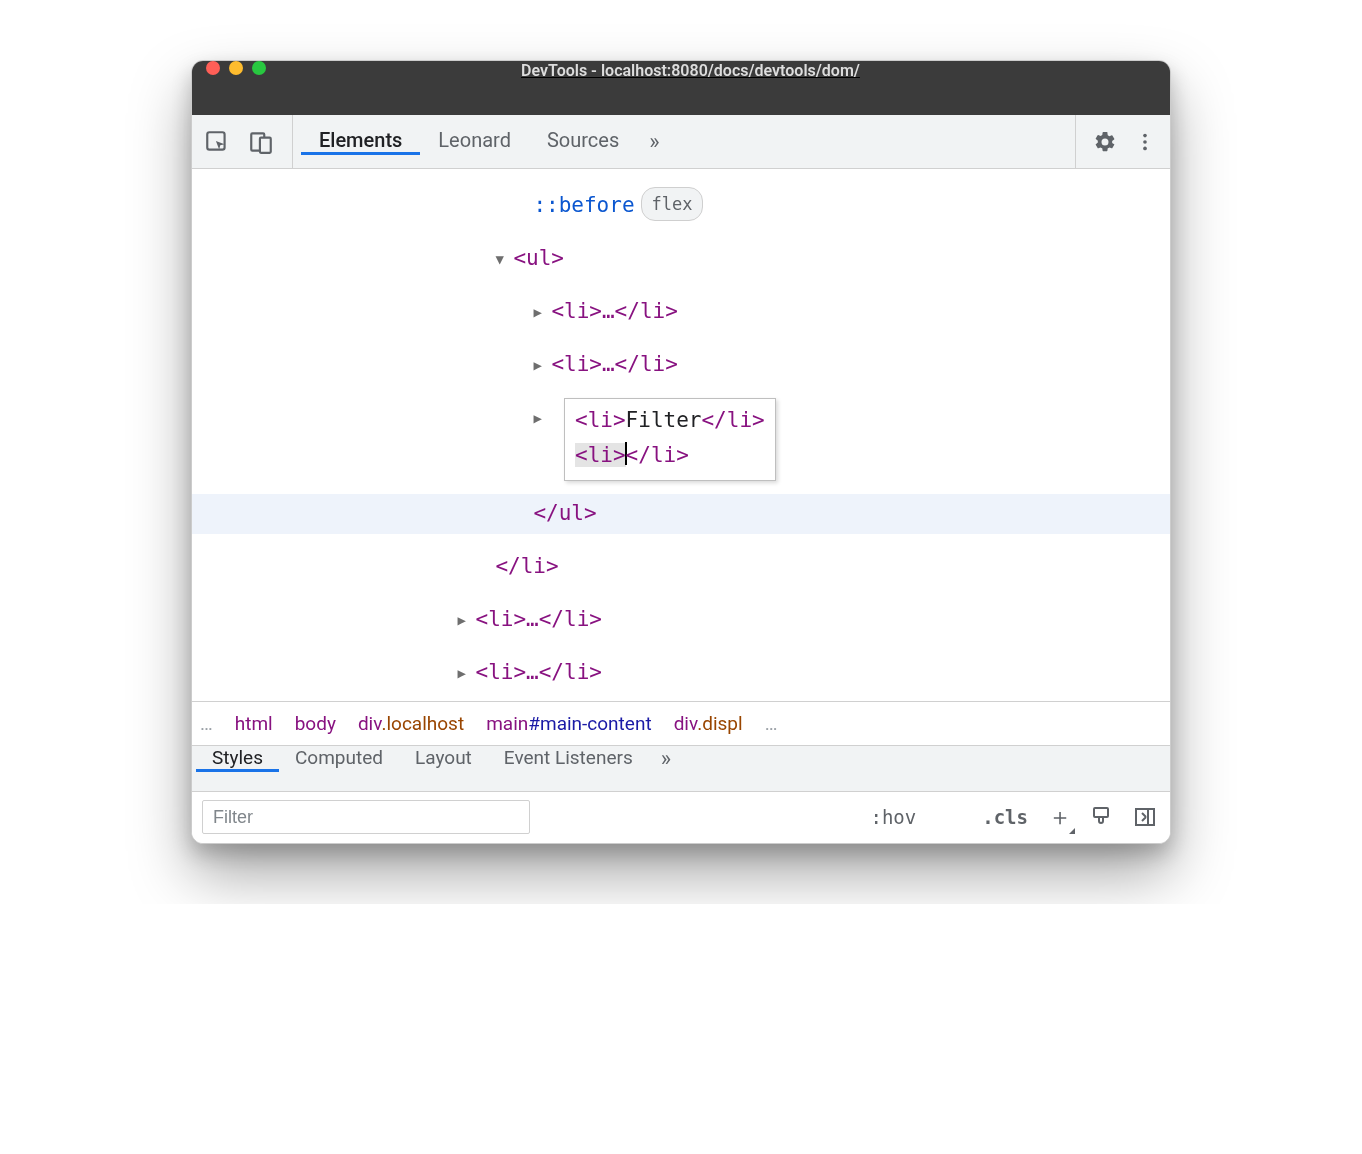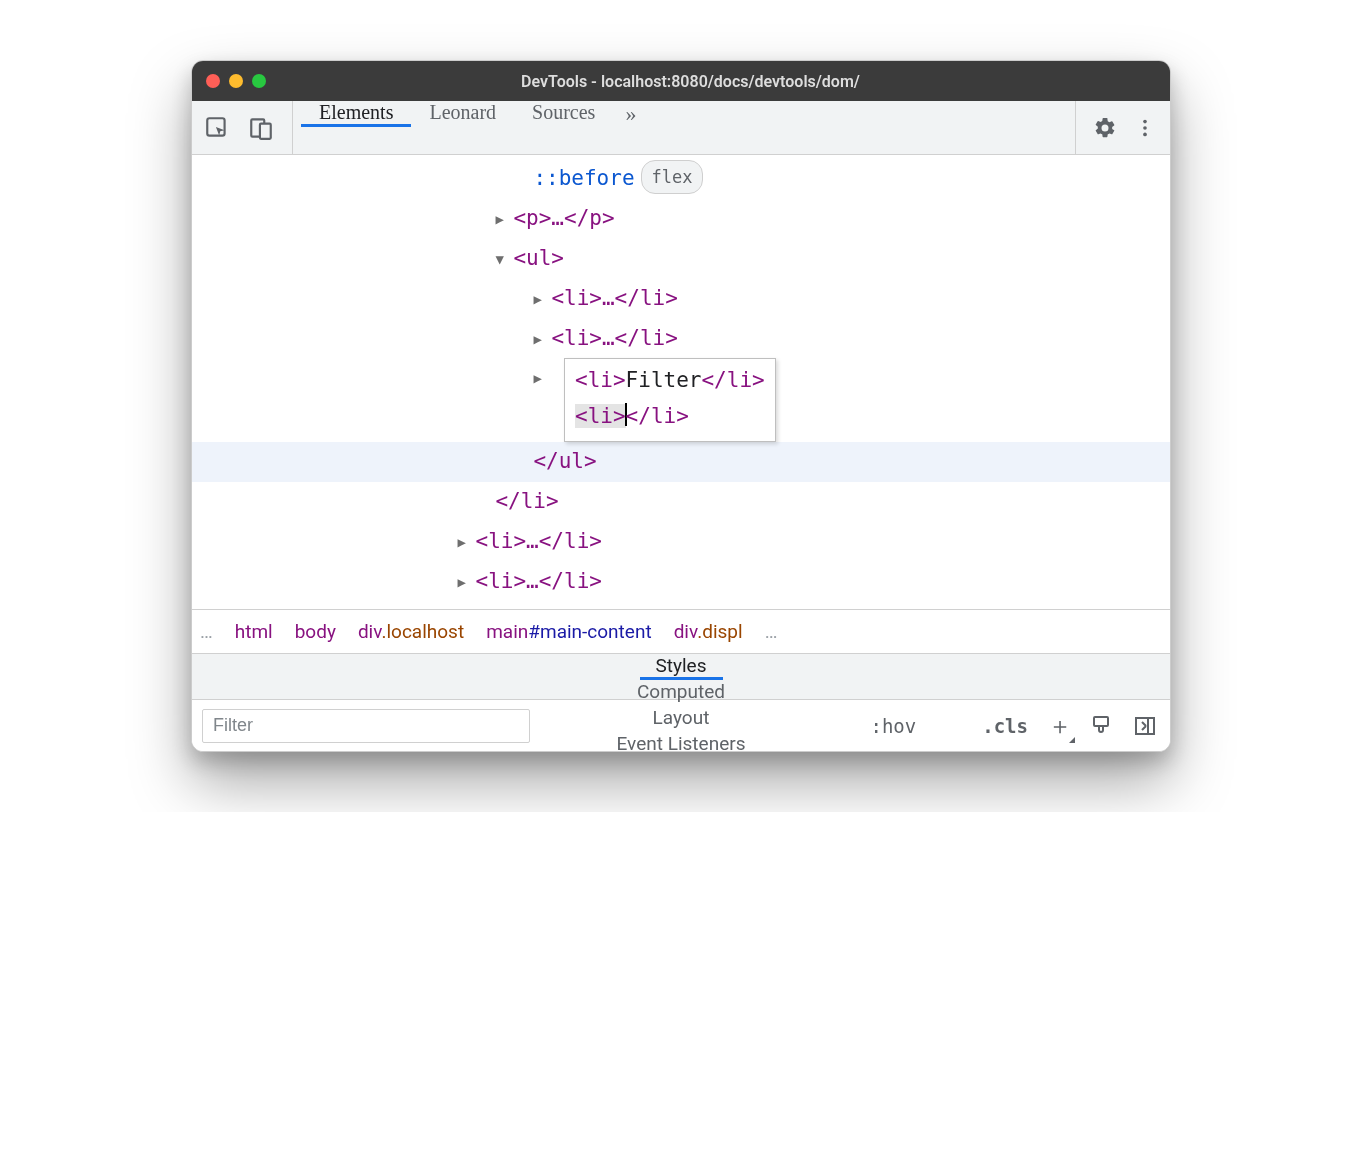--- a/index.html
+++ b/index.html
@@ -14,25 +14,26 @@
   .window {
     width: 980px;
     border-radius: 12px;
     overflow: hidden;
     box-shadow: 0 30px 60px rgba(0,0,0,0.35), 0 10px 20px rgba(0,0,0,0.2);
     background: #fff;
     border: 1px solid #ccc;
   }
   .titlebar {
     background: #3b3b3b;
-    height: 40px;
-    display: flex;
-    align-items: center;
+    height: 54px;
+    display: flex;
+    align-items: flex-start;
     padding: 0 14px;
     gap: 9px;
+    text-decoration: underline;
   }
   .dot { width: 14px; height: 14px; border-radius: 50%; }
   .dot.red { background: #ff5f57; }
   .dot.yellow { background: #febc2e; }
   .dot.green { background: #28c840; }
   .title {
     flex: 1;
     text-align: center;
     color: #ddd;
     font-size: 16px;
@@ -54,21 +55,21 @@
     padding-right: 16px;
     border-right: 1px solid #d0d0d0;
     margin-right: 8px;
   }
   .icon-btn {
     width: 30px; height: 30px;
     display: flex; align-items: center; justify-content: center;
     color: #5f6368;
     cursor: pointer;
   }
-  .tabs { display: flex; align-items: flex-start; flex: 1; font-family: Liberation Serif, serif; }
+  .tabs { display: flex; align-items: center; flex: 1; }
   .tab {
     padding: 0 18px;
     display: flex;
     align-items: center;
     font-size: 20px;
     color: #5f6368;
     cursor: pointer;
     border-bottom: 3px solid transparent;
   }
   .tab.active { color: #202124; border-bottom-color: #1a73e8; font-weight: 500; }
@@ -83,21 +84,21 @@
 
   .dom-tree {
     font-family: ui-monospace, Menlo, Consolas, monospace;
     font-size: 21px;
     line-height: 1.9;
     padding: 4px 0 8px 0;
     color: #303030;
     min-height: 440px;
     overflow: hidden;
   }
-  .row { white-space: pre; padding-left: 0; }
+  .row { white-space: pre; padding-left: 0; margin-top: 13px; }
   .arrow { display:inline-block; width: 18px; color: #6e6e6e; font-size: 14px; vertical-align: 1px; cursor: pointer; }
   .tagc { color: #881280; }
   .pseudo { color: #0b57d0; }
   .badge {
     display: inline-block;
     background: #f1f3f4;
     border: 1px solid #cfcfcf;
     border-radius: 14px;
     padding: 0 10px;
     font-size: 17px;
@@ -144,23 +145,22 @@
   .crumb.muted { color: #9aa0a6; }
   .crumb .sel2 { color: #881280; }
   .crumb .dot2 { color: #994500; }
   .crumb .hash { color: #1a1aa6; }
 
   .styles-tabs {
     height: 46px;
     border-top: 1px solid #d0d0d0;
     background: #f1f3f4;
     display: flex;
-    align-items: center;
+    align-items: flex-start;
     padding: 0 4px;
-    flex-direction: column;
   }
   .stab {
     padding: 0 16px;
     display: flex;
     align-items: center;
     font-size: 19px;
     color: #5f6368;
     cursor: pointer;
     border-bottom: 3px solid transparent;
   }
@@ -247,21 +247,20 @@
           <circle cx="12" cy="5" r="2"></circle>
             <circle cx="12" cy="12" r="2"></circle>
             <circle cx="12" cy="19" r="2"></circle>
         </svg>
       </div>
     </div>
   </div>
 
   <div class="dom-tree">
     <div class="row">                           <span class="pseudo">::before</span><span class="badge">flex</span></div>
-    <div class="row">                        <span class="arrow">▶</span><span class="tagc">&lt;p&gt;…&lt;/p&gt;</span></div>
     <div class="row">                        <span class="arrow">▼</span><span class="tagc">&lt;ul&gt;</span></div>
     <div class="row">                           <span class="arrow">▶</span><span class="tagc">&lt;li&gt;…&lt;/li&gt;</span></div>
     <div class="row">                           <span class="arrow">▶</span><span class="tagc">&lt;li&gt;…&lt;/li&gt;</span></div>
     <div class="row">                           <span class="arrow">▶</span> <span class="edit-box"><span class="etag">&lt;li&gt;</span><span class="etext">Filter</span><span class="etag">&lt;/li&gt;</span>
 <span class="cursor-line"><span class="etag sel">&lt;li&gt;</span><span class="caret"></span><span class="etag">&lt;/li&gt;</span></span></span></div>
     <div class="row highlight-row">                           <span class="tagc">&lt;/ul&gt;</span></div>
     <div class="row">                        <span class="tagc">&lt;/li&gt;</span></div>
     <div class="row">                     <span class="arrow">▶</span><span class="tagc">&lt;li&gt;…&lt;/li&gt;</span></div>
     <div class="row">                     <span class="arrow">▶</span><span class="tagc">&lt;li&gt;…&lt;/li&gt;</span></div>
   </div>

